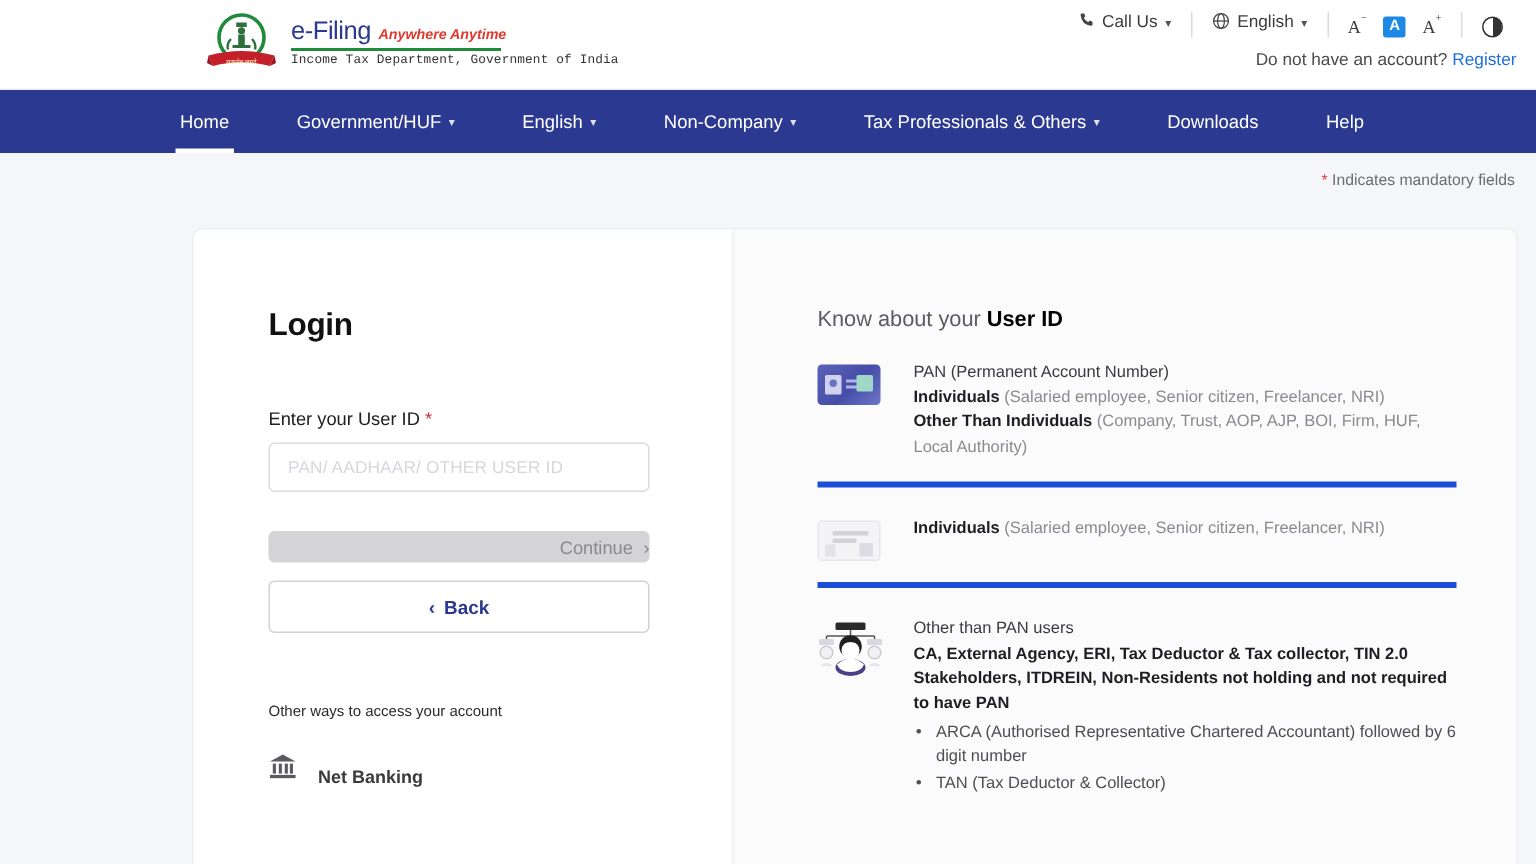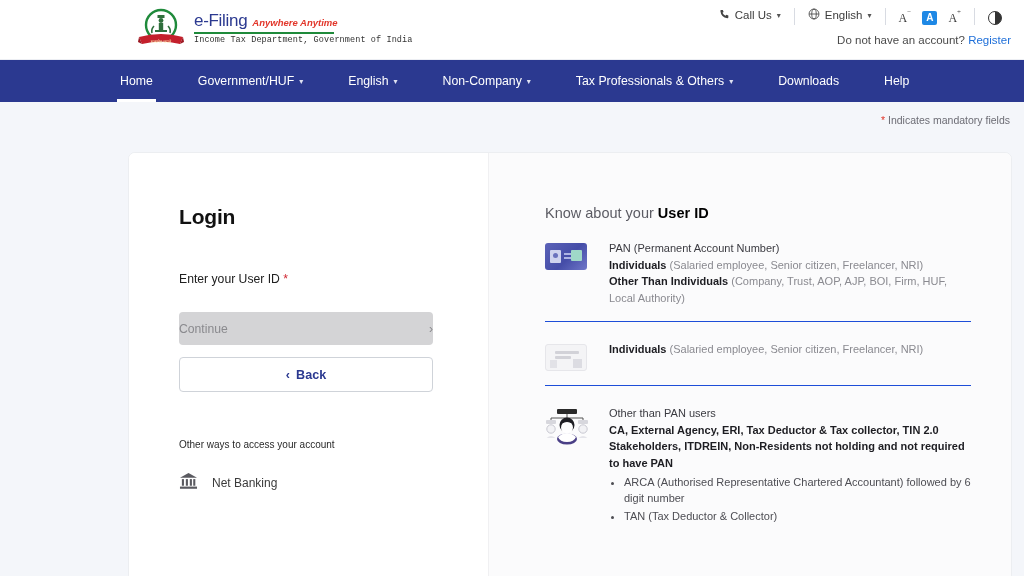--- a/index.html
+++ b/index.html
@@ -126,49 +126,50 @@
     margin-top: 9px;
     width: 254px; height: 33px;
     border: 1px solid #d9dce1; border-radius: 4px;
     padding: 0 12px; font-size: 11.5px;
     color: #333; background: #fff;
     font-family: "Liberation Sans", sans-serif;
   }
   .userid-input::placeholder { color: #d5d7dc; letter-spacing: .1px; }
   .btn-continue {
     margin-top: 26px;
-    width: 254px; height: 33px;
+    width: 254px; height: 21px;
     background: #d4d4d6; border: none; border-radius: 4px;
     color: #8a8a8e; font-size: 12.2px; cursor: default;
     font-family: "Liberation Sans", sans-serif;
-    display: flex; align-items: center; justify-content: space-between; gap: 7px;
+    display: flex; align-items: center; justify-content: flex-end; gap: 7px;
   }
   .btn-back {
     margin-top: 12px;
     width: 254px; height: 35px;
     background: #fff; border: 1px solid #cfd3d9; border-radius: 4px;
     color: #2b3990; font-size: 12.6px; font-weight: bold; cursor: pointer;
     font-family: "Liberation Sans", sans-serif;
     display: flex; align-items: center; justify-content: center; gap: 6px;
   }
   .otherways {
     margin-top: 47px; font-size: 10px; color: #2a2a2a;
   }
   .netbank-row {
-    margin-top: 22px; display: flex; align-items: center; gap: 14px;
+    margin-top: 22px; display: flex; align-items: flex-end; gap: 14px;
     cursor: pointer;
+    font-weight: bold;
   }
   .netbank-label { font-size: 12px; color: #3a3a3a; }
 
   
   .know-title { font-size: 14.5px; color: #5b5b63; }
   .know-title b { color: #000000; font-size: 14.5px; }
 
   .id-row { display: flex; gap: 18px; padding: 18px 0 14px 0; }
-  .id-row.sep { border-bottom: 1px solid #1d4ed8; }
+  .id-row.sep { border-bottom: 4px solid #1d4ed8; }
   .id-icon { width: 46px; min-width: 46px; padding-top: 4px; }
   .id-body { font-size: 11px; line-height: 1.52; color: #8a8a90; padding-top: 1px; }
   .id-body .t1 { color: #3a3a40; }
   .id-body b { color: #1d1d22; }
   .id-body ul { margin: 2px 0 0 15px; }
   .id-body li { color: #4d4d53; margin-top: 1px; }
 
   
   .pan-card {
     width: 42px; height: 27px; border-radius: 3px;
@@ -311,20 +312,21 @@
 <div class="card">
 
   <div class="panel-left">
     <div class="login-title">Login</div>
 
     <div class="field-label">
       <span>Enter your User ID</span>
       <span class="star">*</span>
     </div>
 
+    <input class="userid-input" type="text" placeholder="PAN/ AADHAAR/ OTHER USER ID" style="">
 
     <button class="btn-continue">
       <span>Continue</span>
       <span>›</span>
     </button>
 
     <button class="btn-back">
       <span>‹</span>
       <span>Back</span>
     </button>

